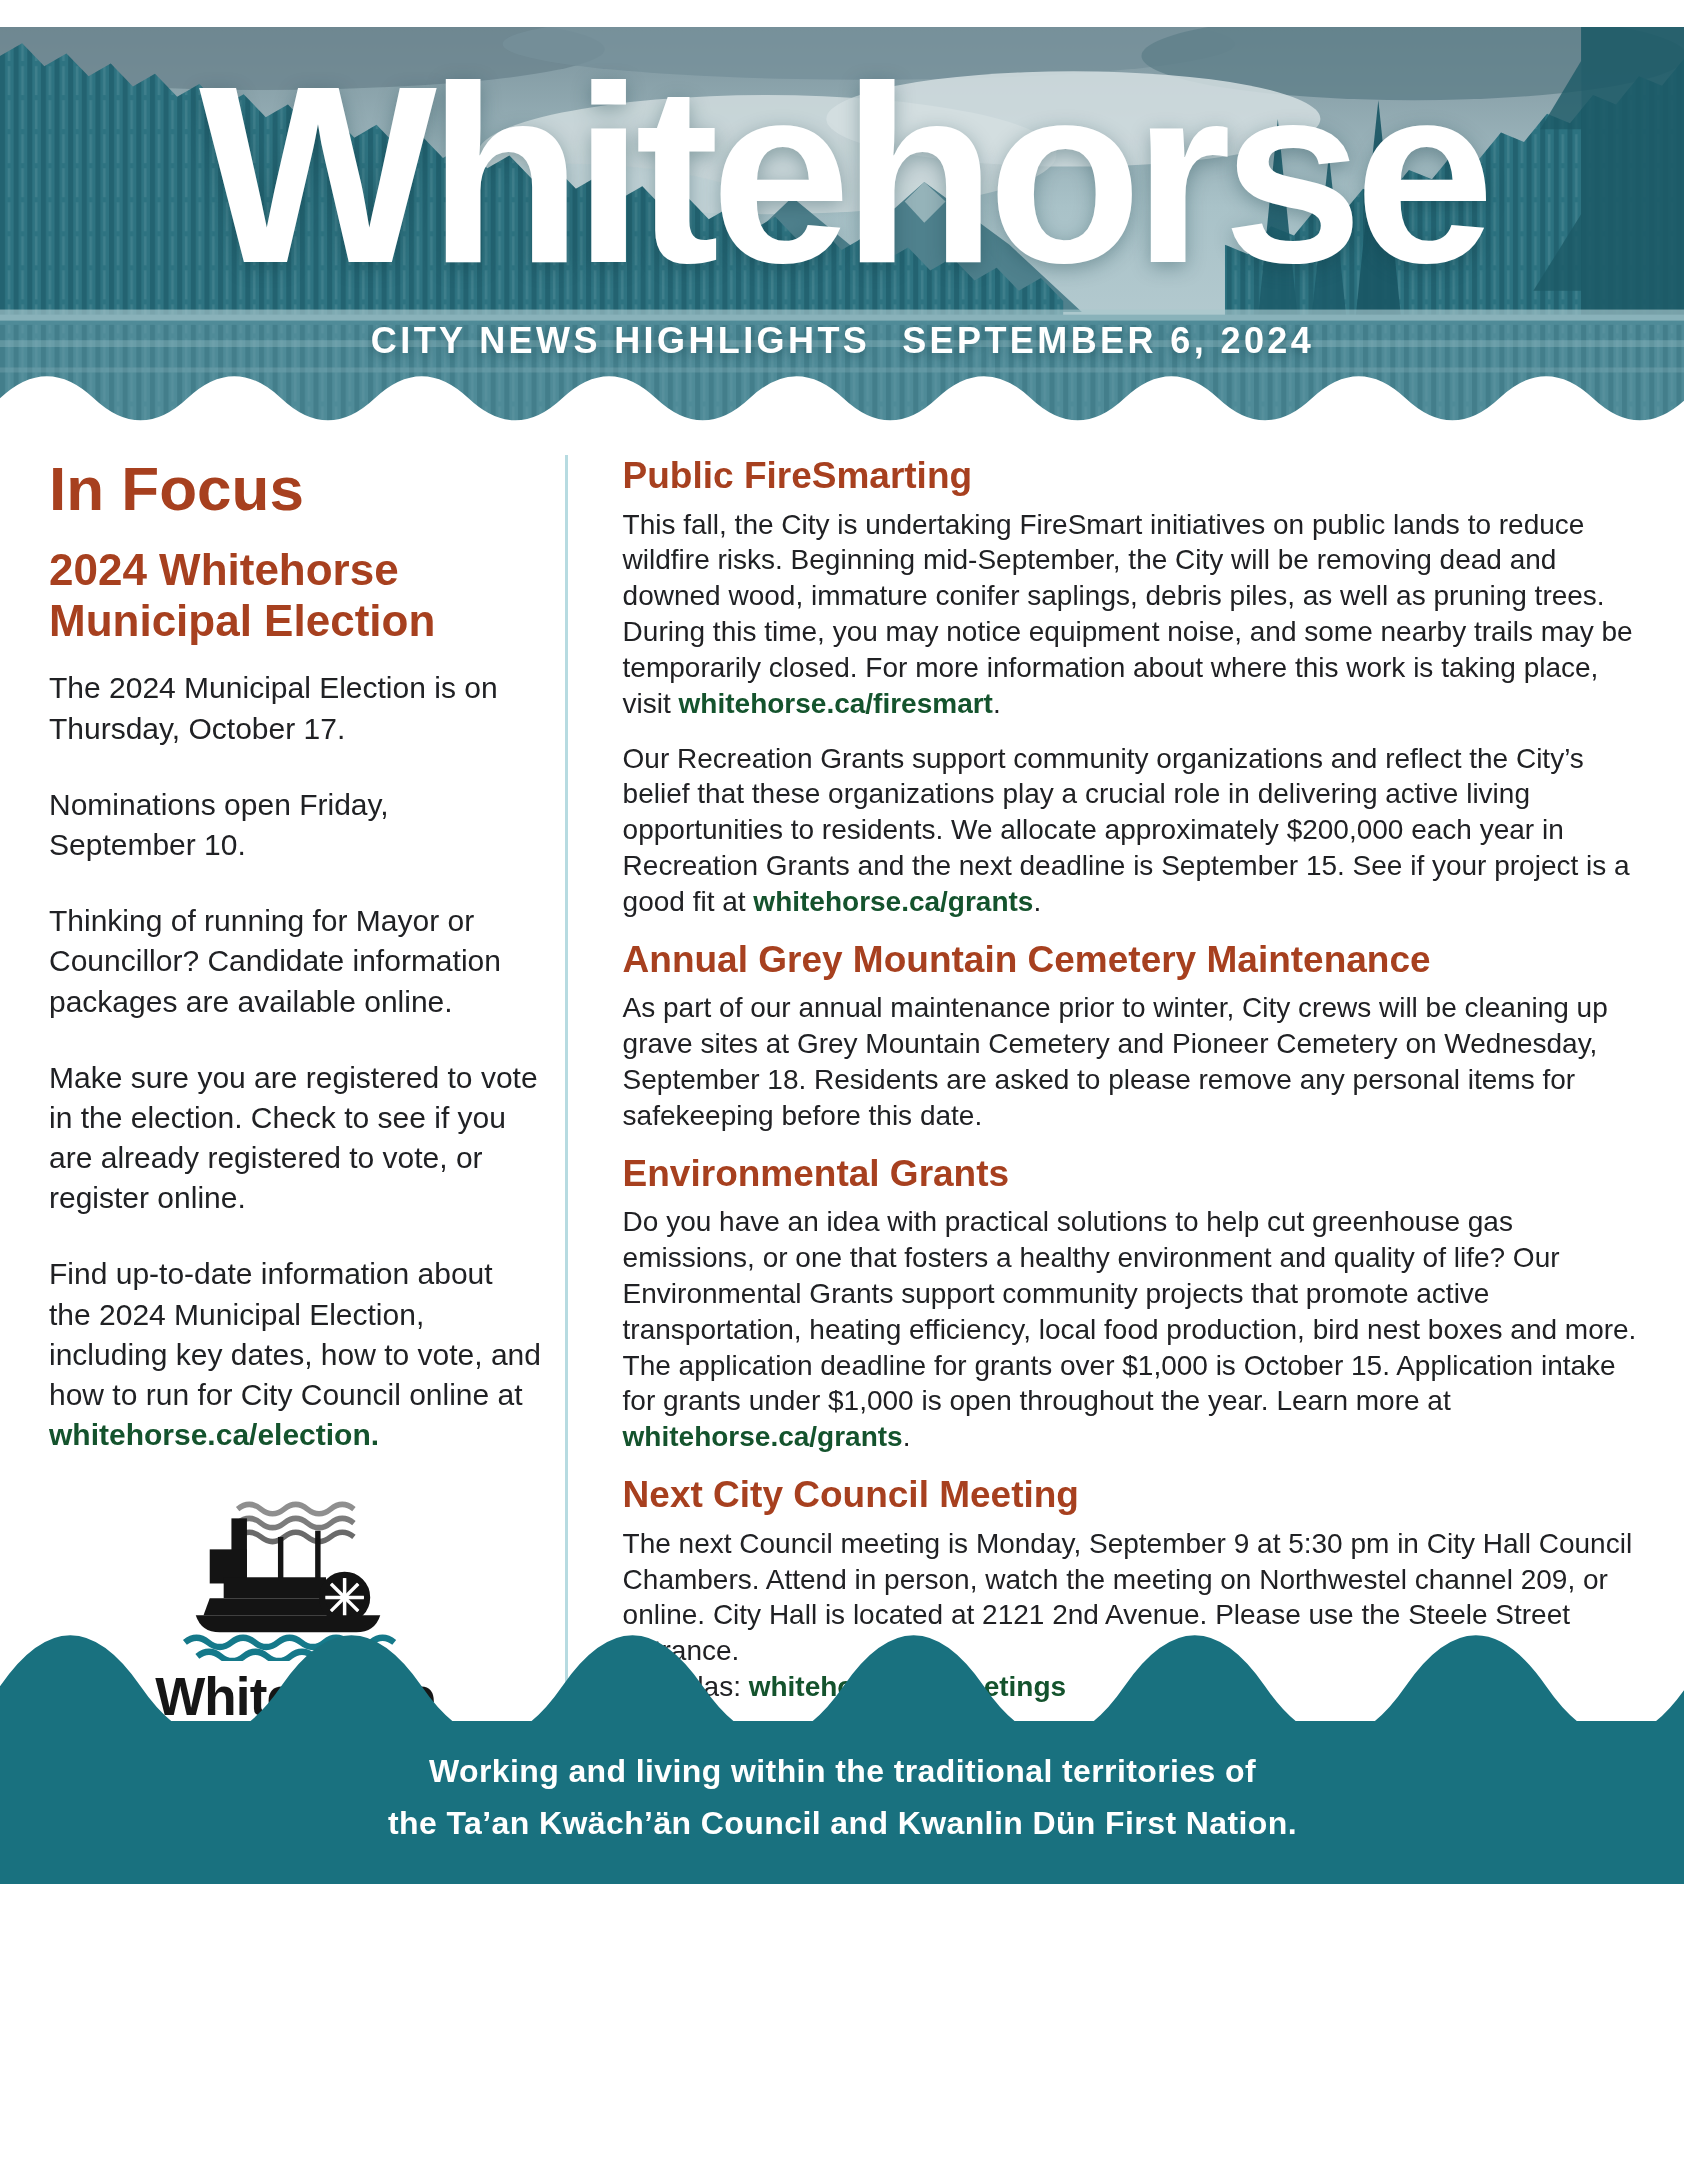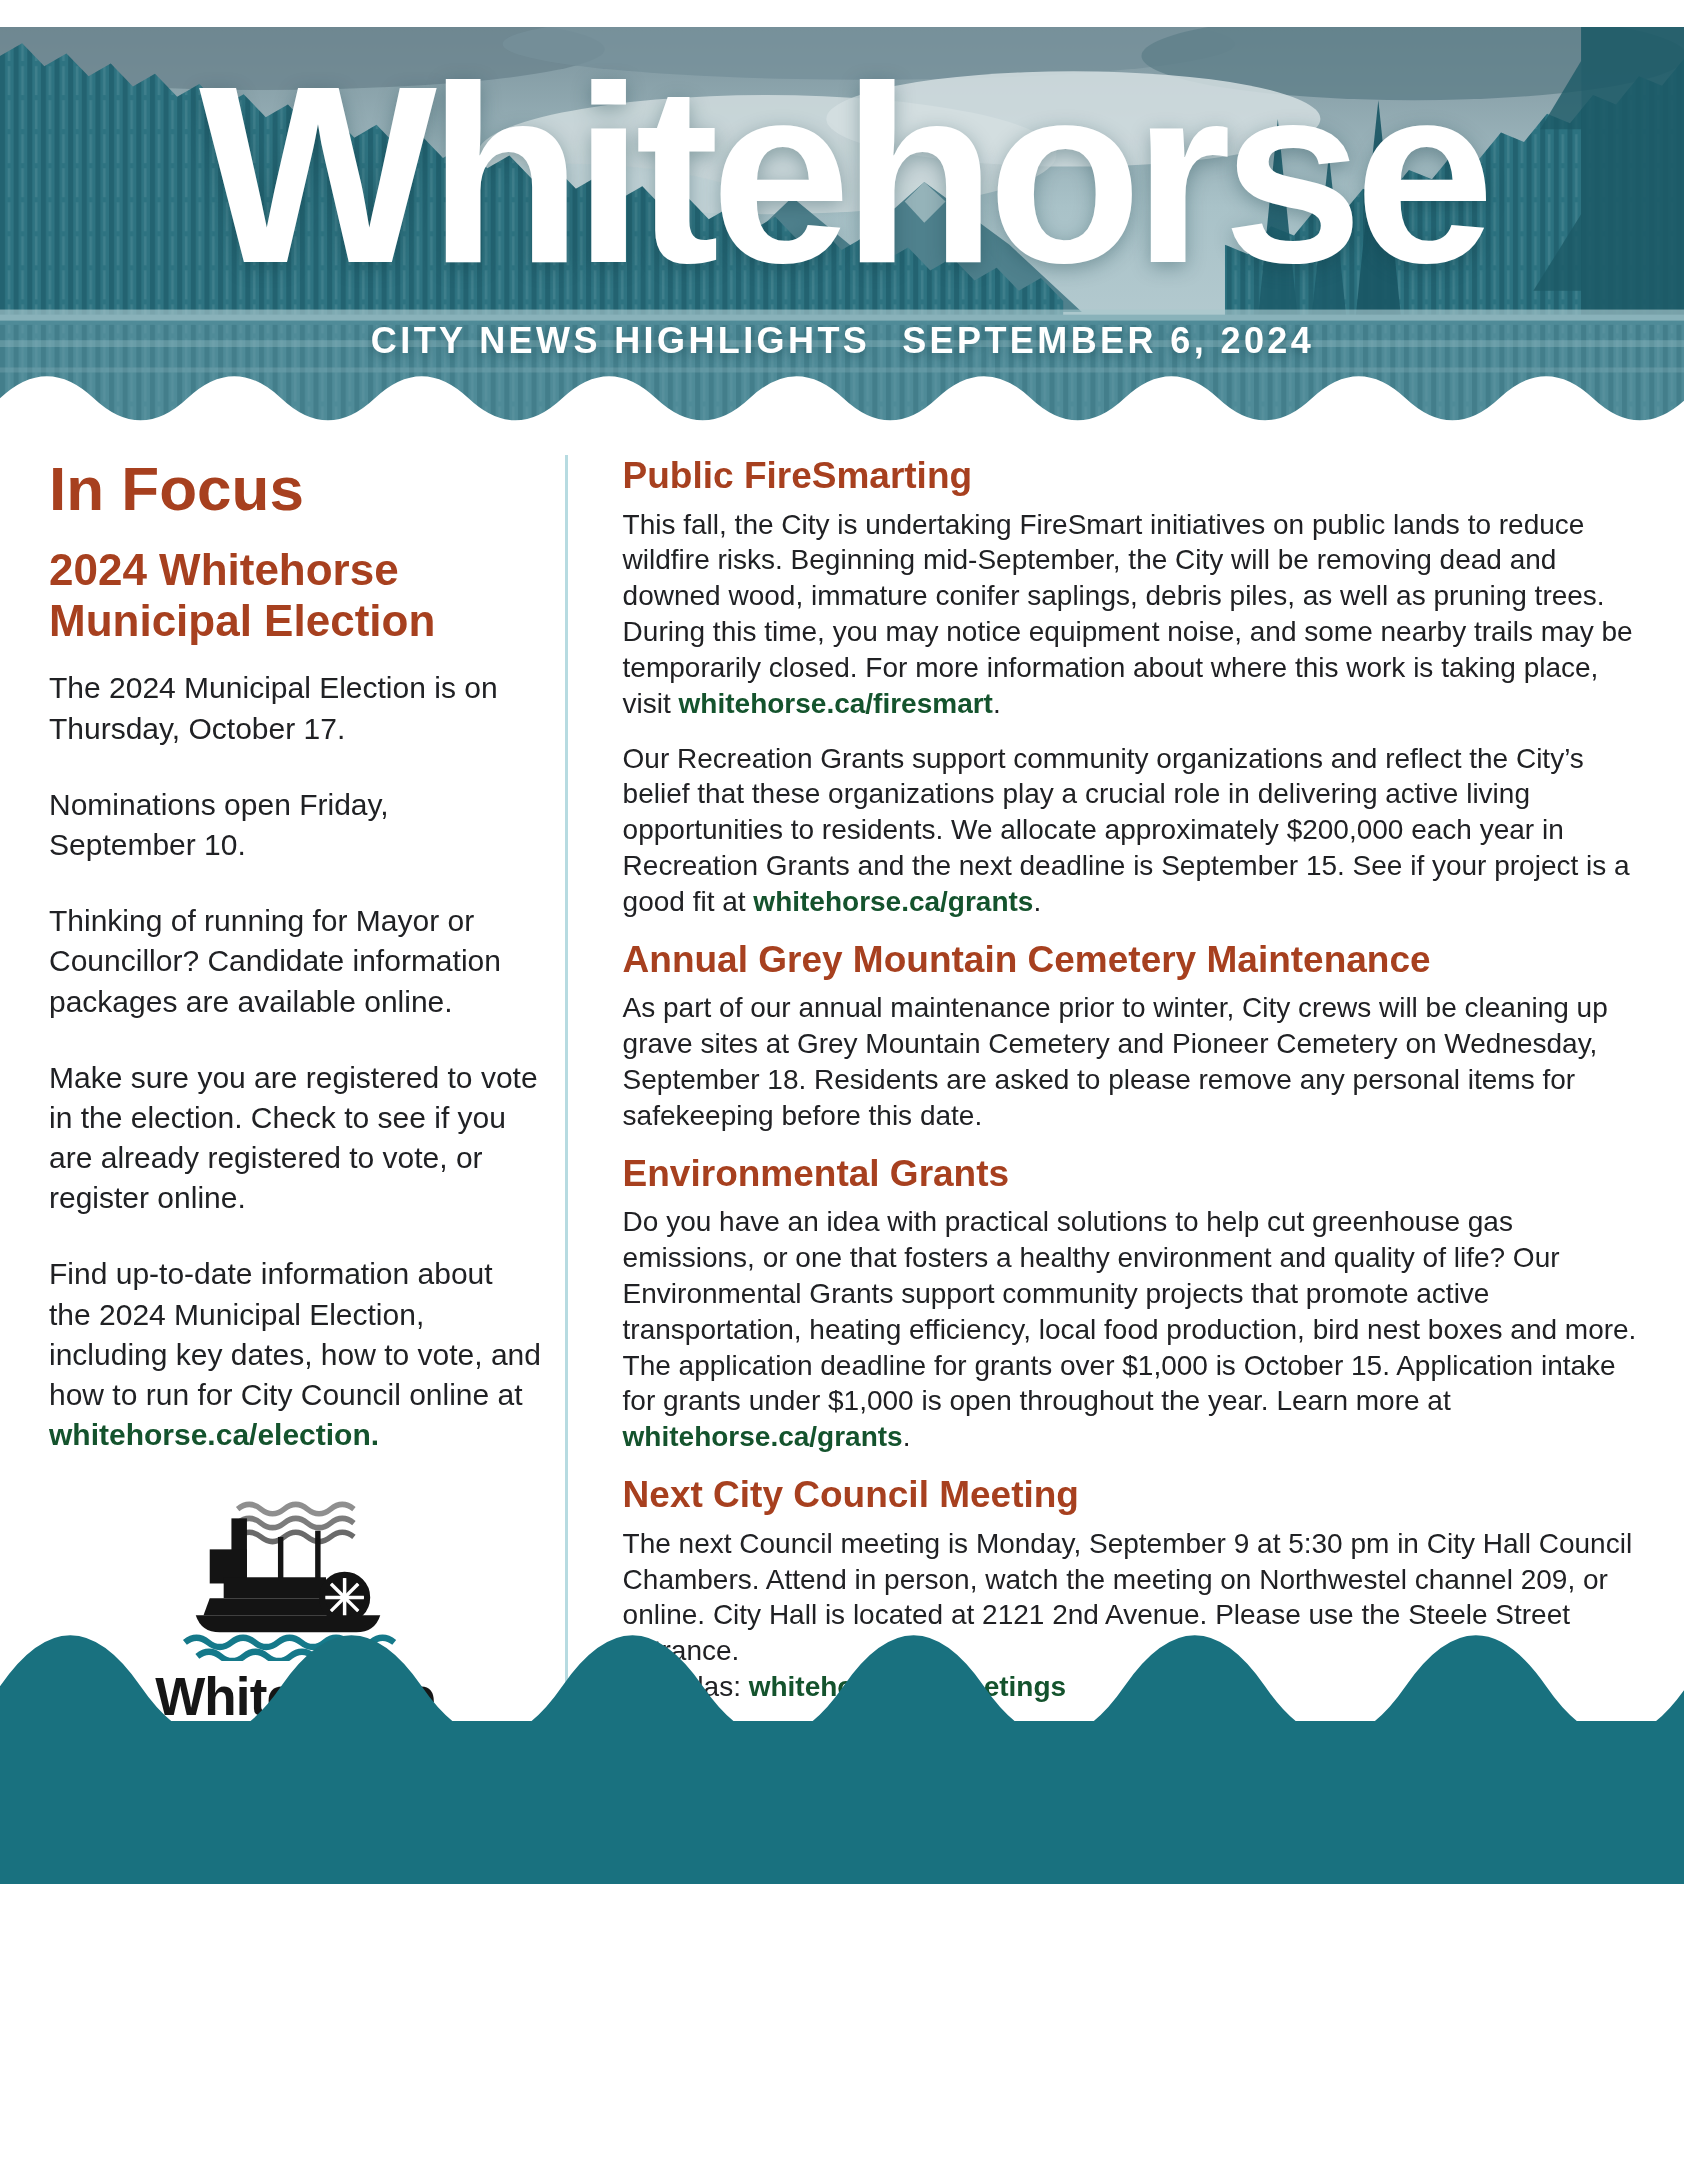--- a/index.html
+++ b/index.html
@@ -231,16 +231,20 @@
       </div>
 
     </section>
   </div>
 
   <div class="footer">
     <svg class="footer-wave" width="1685" height="102" viewBox="0 0 1978 120" preserveAspectRatio="none">
       <path fill="#19717f" d="M0,78 Q82.5,-42 165,78 T330,78 T495,78 T660,78 T825,78 T990,78 T1155,78 T1320,78 T1485,78 T1650,78 T1815,78 T1980,78 L1980,120 L0,120 Z"></path>
     </svg>
     <div class="footer-solid"></div>
+    <div class="footer-text">
+      <div>Working and living within the traditional territories of</div>
+      <div>the Ta’an Kwäch’än Council and Kwanlin Dün First Nation.</div>
+    </div>
   </div>
 
 </div>
 
 
 </body></html>

